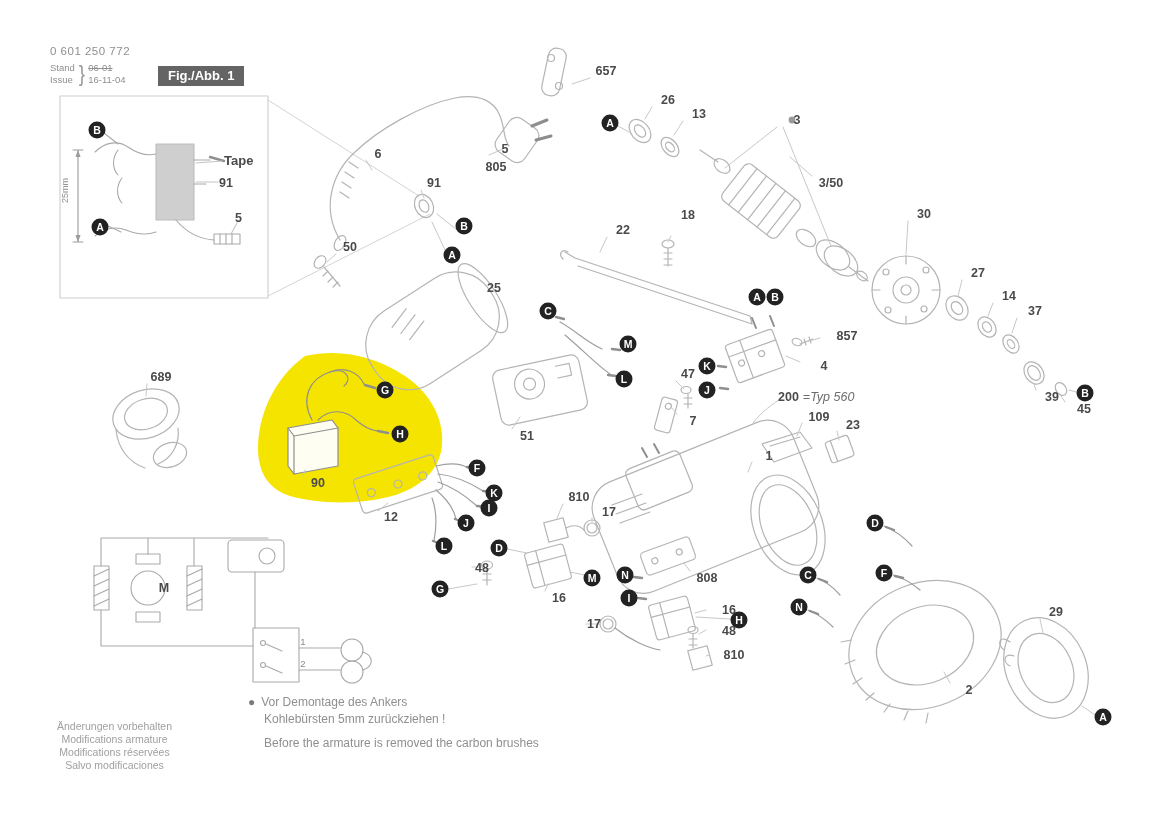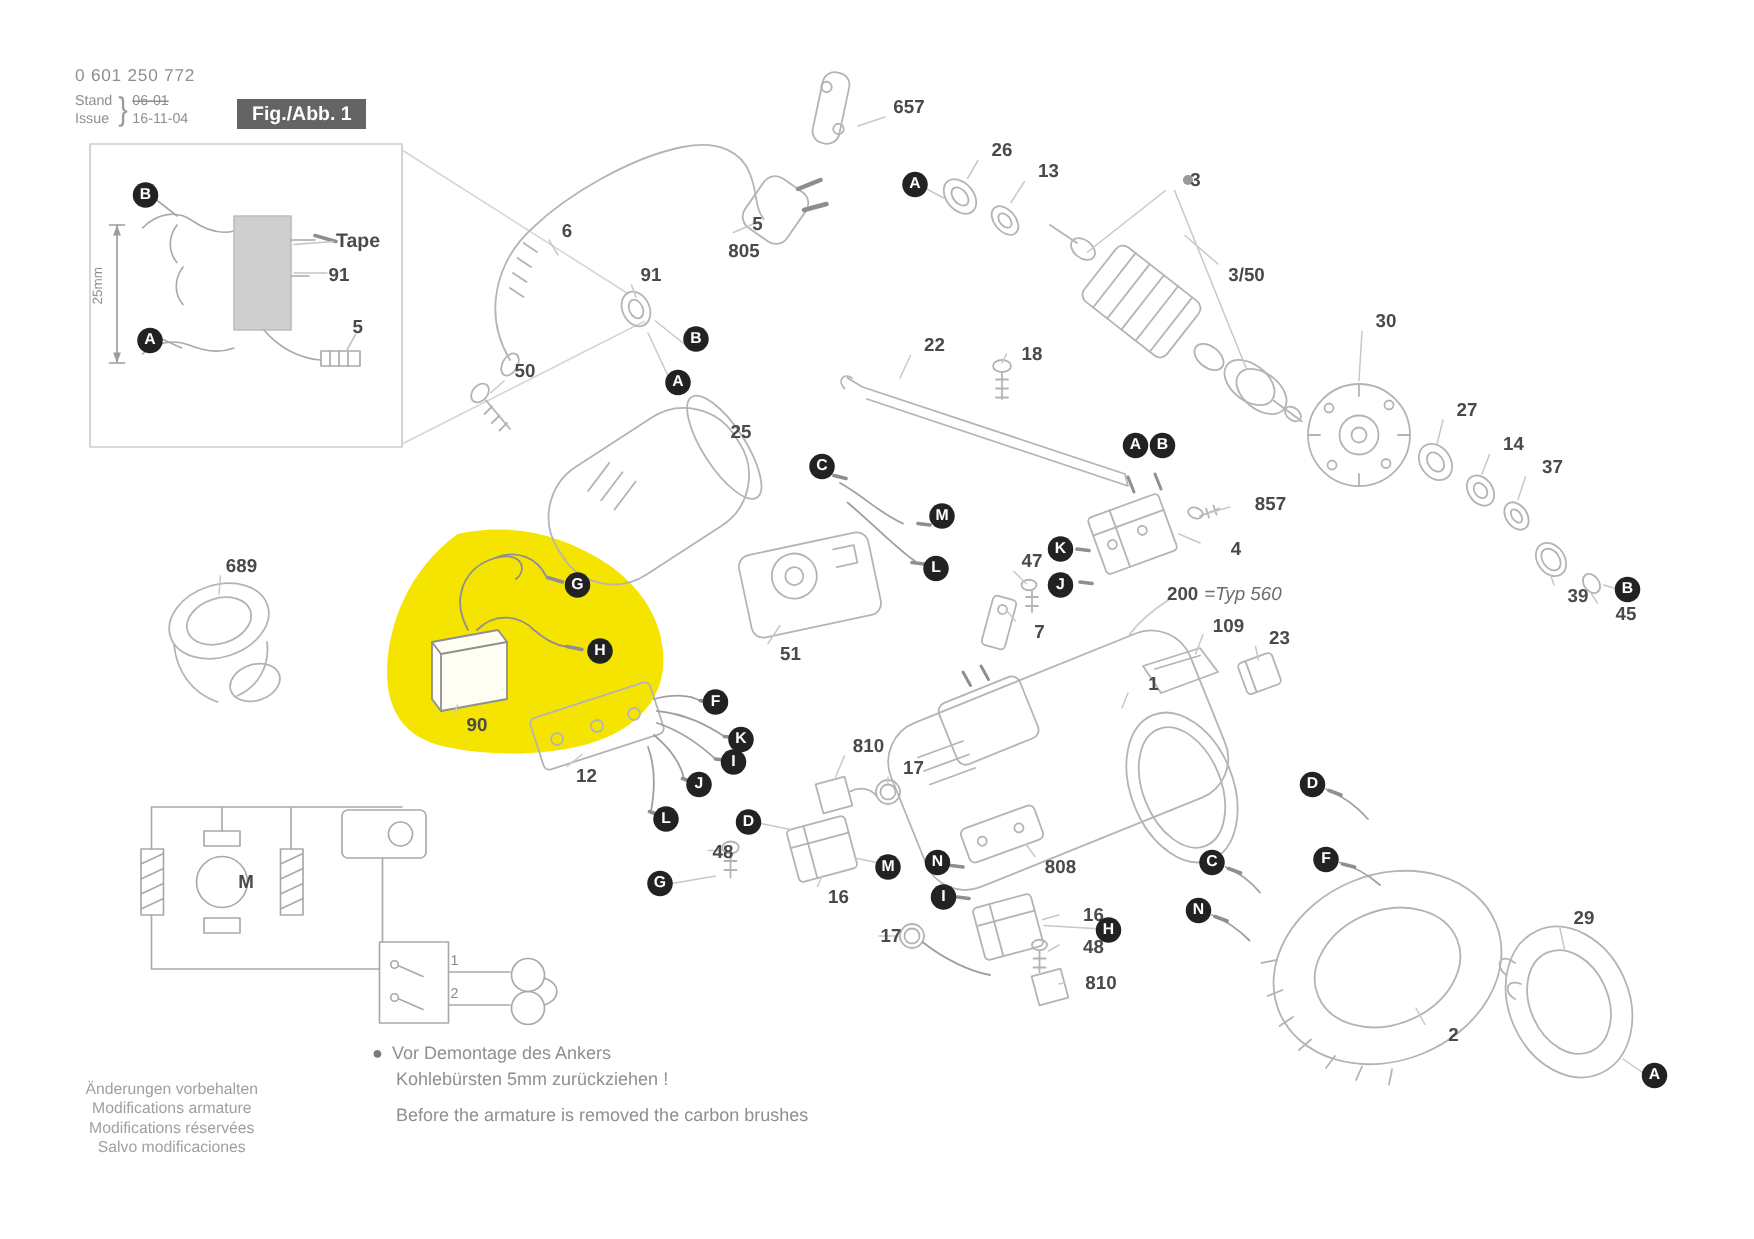--- a/index.html
+++ b/index.html
@@ -379,21 +379,21 @@
       <div class="part-label" style="left: 1019px; top: 311px;">37</div>
       <div class="part-label" style="left: 1036px; top: 397px;">39</div>
       <div class="part-label" style="left: 1068px; top: 409px;">45</div>
       <div class="part-label" style="left: 362px; top: 154px;">6</div>
       <div class="part-label" style="left: 489px; top: 149px;">5</div>
       <div class="part-label" style="left: 480px; top: 167px;">805</div>
       <div class="part-label" style="left: 418px; top: 183px;">91</div>
       <div class="part-label" style="left: 334px; top: 247px;">50</div>
       <div class="part-label" style="left: 478px; top: 288px;">25</div>
       <div class="part-label" style="left: 607px; top: 230px;">22</div>
-      <div class="part-label" style="left: 672px; top: 236px;">18</div>
+      <div class="part-label" style="left: 672px; top: 215px;">18</div>
       <div class="part-label" style="left: 831px; top: 336px;">857</div>
       <div class="part-label" style="left: 808px; top: 366px;">4</div>
       <div class="part-label" style="left: 672px; top: 374px;">47</div>
       <div class="part-label" style="left: 677px; top: 421px;">7</div>
       <div class="part-label" style="left: 803px; top: 417px;">109</div>
       <div class="part-label" style="left: 837px; top: 425px;">23</div>
       <div class="part-label" style="left: 753px; top: 456px;">1</div>
       <div class="part-label" style="left: 145px; top: 377px;">689</div>
       <div class="part-label" style="left: 302px; top: 483px;">90</div>
       <div class="part-label" style="left: 375px; top: 517px;">12</div>

